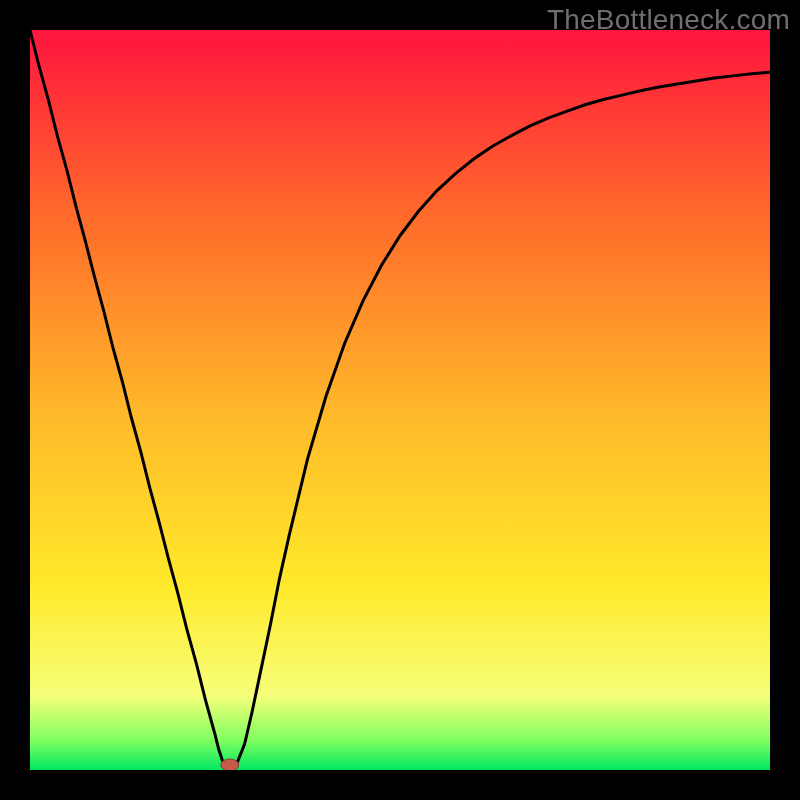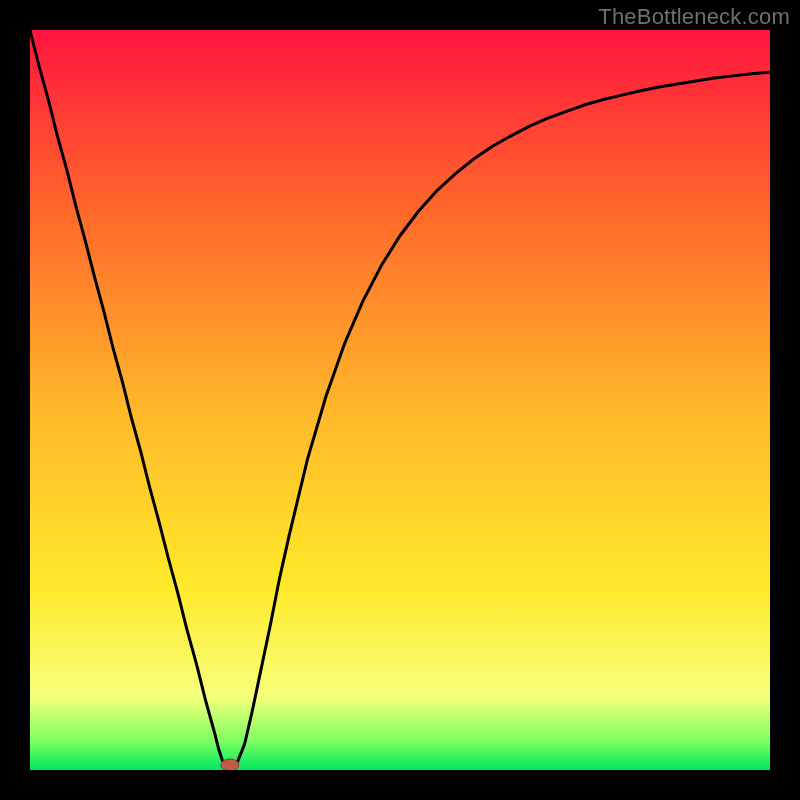--- a/index.html
+++ b/index.html
@@ -15,21 +15,21 @@
     position: relative;
     width: 800px;
     height: 800px;
     background: #000;
   }
   .attribution {
     position: absolute;
     top: 4px;
     right: 10px;
     color: #6f6f6f;
-    font-size: 22px;
+    font-size: 28px;
     font-weight: 400;
     letter-spacing: 0.2px;
     user-select: none;
   }
   svg.chart {
     position: absolute;
     left: 30px;
     top: 30px;
     width: 740px;
     height: 740px;

